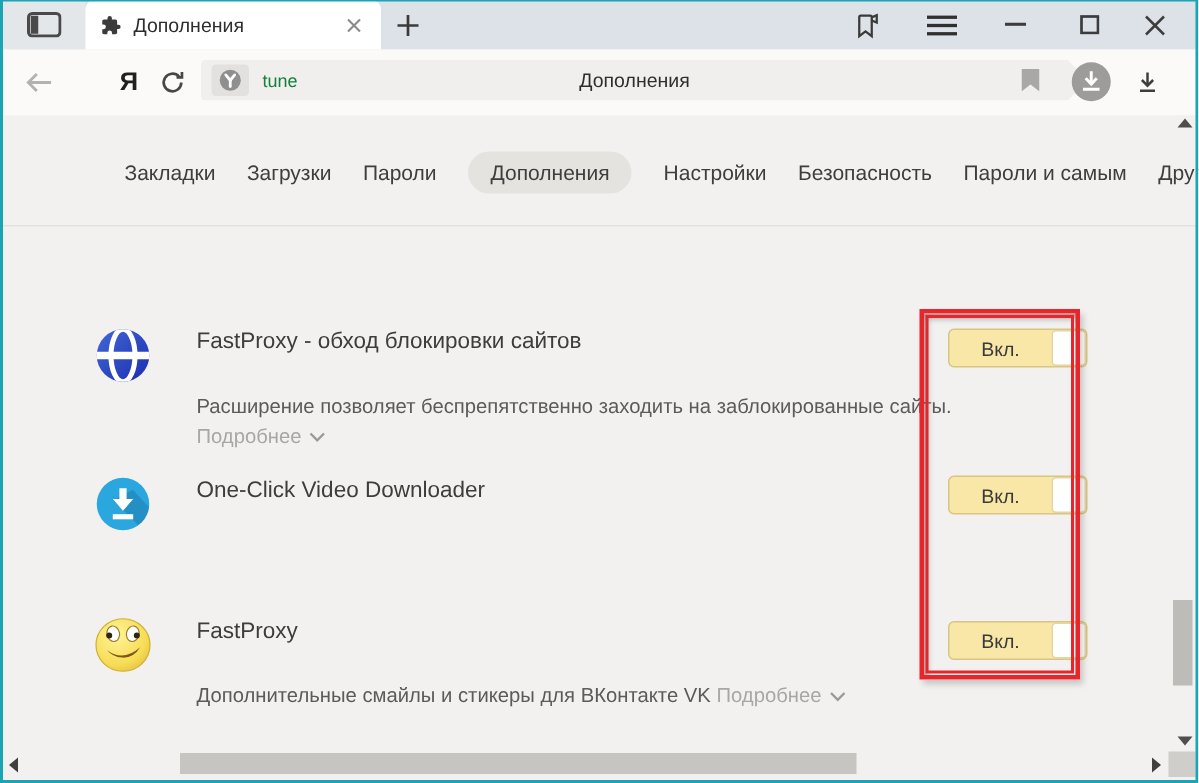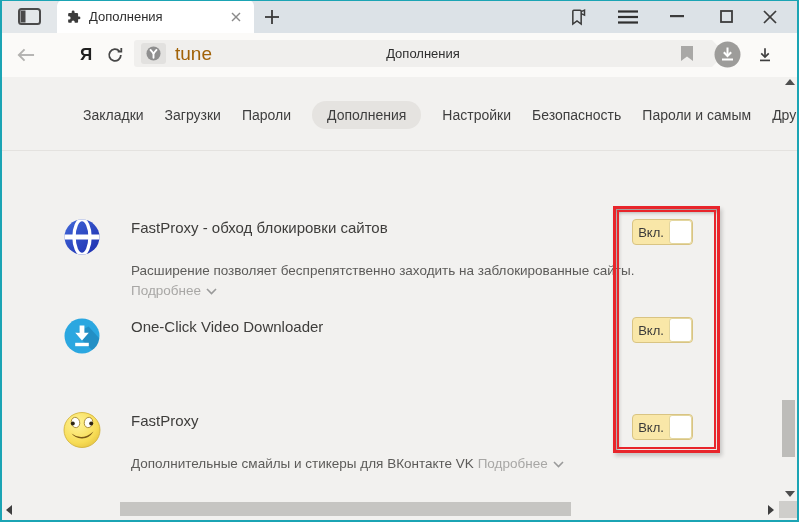--- a/index.html
+++ b/index.html
@@ -17,41 +17,41 @@
   .newtab { position:absolute; left:263px; top:8px; width:18px; height:18px; display:flex; align-items:center; justify-content:center; cursor:pointer; }
   .winbtn { position:absolute; top:0; width:30px; height:33px; display:flex; align-items:center; justify-content:center; cursor:pointer; }
 
   
   .toolbar { position:absolute; left:0; top:33px; width:799px; height:44px; background:#fbfaf8; }
   .tb-item { position:absolute; display:flex; align-items:center; justify-content:center; cursor:pointer; }
   .addressbar { position:absolute; left:134px; top:7px; width:591px; height:27px; background:#f0efed;
     clip-path:polygon(0 0, calc(100% - 13px) 0, 100% 50%, calc(100% - 13px) 100%, 0 100%);
     border-radius:3px; display:flex; align-items:center; }
   .protect-badge { position:absolute; left:7px; top:3px; width:25px; height:21px; background:#e2e1df; border-radius:3px; display:flex; align-items:center; justify-content:center; cursor:pointer; }
-  .url-text { position:absolute; left:41px; font-size:19px; color:#a16207; }
+  .url-text { position:absolute; left:41px; font-size:12px; color:#15803d; }
   .ab-title { position:absolute; left:0; right:13px; text-align:center; font-size:13px; color:#2e2e2e; }
   .ab-bookmark { position:absolute; right:32px; top:6px; cursor:pointer; }
   .yandex-logo { font-weight:bold; font-size:17px; color:#202020; }
 
   
   .page { position:absolute; left:0; top:77px; width:799px; height:443px; background:#f2f1ef; }
   .nav-tabs { position:absolute; left:83px; top:23px; height:30px; display:flex; gap:21px; align-items:center; white-space:nowrap; }
   .nav-item { font-size:14px; color:#3e3e3e; cursor:pointer; padding:6px 0; }
   .nav-item.active { background:#e5e3e0; border-radius:15px; padding:6px 15px; }
   .divider { position:absolute; left:0; top:73px; width:100%; height:1px; background:#e4e2df; }
 
   .ext-row { position:absolute; left:63px; display:flex; }
   .ext-icon { width:38px; height:38px; flex:0 0 38px; }
   .ext-body { margin-left:30px; width:514px; }
   .ext-title { font-size:15px; color:#3e3d3b; line-height:18px; margin:1px 0 10px; }
   .ext-desc { font-size:13.5px; color:#5c5b59; line-height:20px;margin-top:24px; }
   .more-link { color:#a8a7a5; cursor:pointer; }
   .chev { display:inline-block; margin-left:5px; }
 
-  .toggle { position:absolute; left:632px; width:61px; height:26px; background:#f9e7a8; border:1px solid #d9c483; border-radius:4px; display:flex; align-items:center; cursor:pointer; z-index:5; }
+  .toggle { position:absolute; left:632px; width:93px; height:26px; background:#f9e7a8; border:1px solid #d9c483; border-radius:4px; display:flex; align-items:center; cursor:pointer; z-index:5; }
   .toggle-label { flex:1; text-align:center; font-size:13px; color:#3a3a3a; }
   .toggle-knob { width:23px; height:24px; background:#ffffff; border:1px solid #e3d69f; border-radius:3px; margin-right:0px; }
 
   .hl-outer { position:absolute; left:613px; top:129px; width:107px; height:247px; border:3px solid #e8252b;
     box-shadow: inset 2px 3px 4px rgba(40,40,40,.45), 2px 3px 4px rgba(40,40,40,.22); z-index:30; }
   .hl-inner { position:absolute; inset:1px; border:2px solid #e8252b; }
 
   
   .v-thumb { position:absolute; left:782px; top:323px; width:13px; height:57px; background:#bdbcb9; cursor:pointer; }
   .h-thumb { position:absolute; left:120px; top:425px; width:451px; height:14px; background:#c6c5c2; cursor:pointer; }

